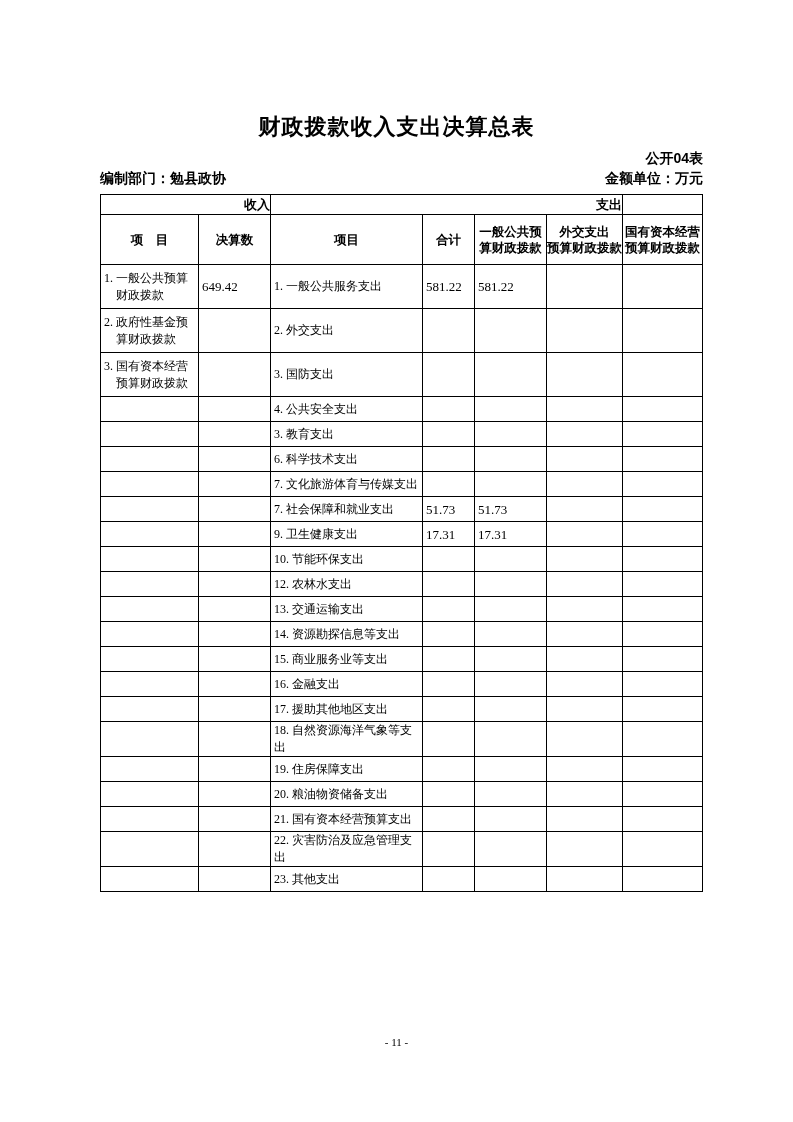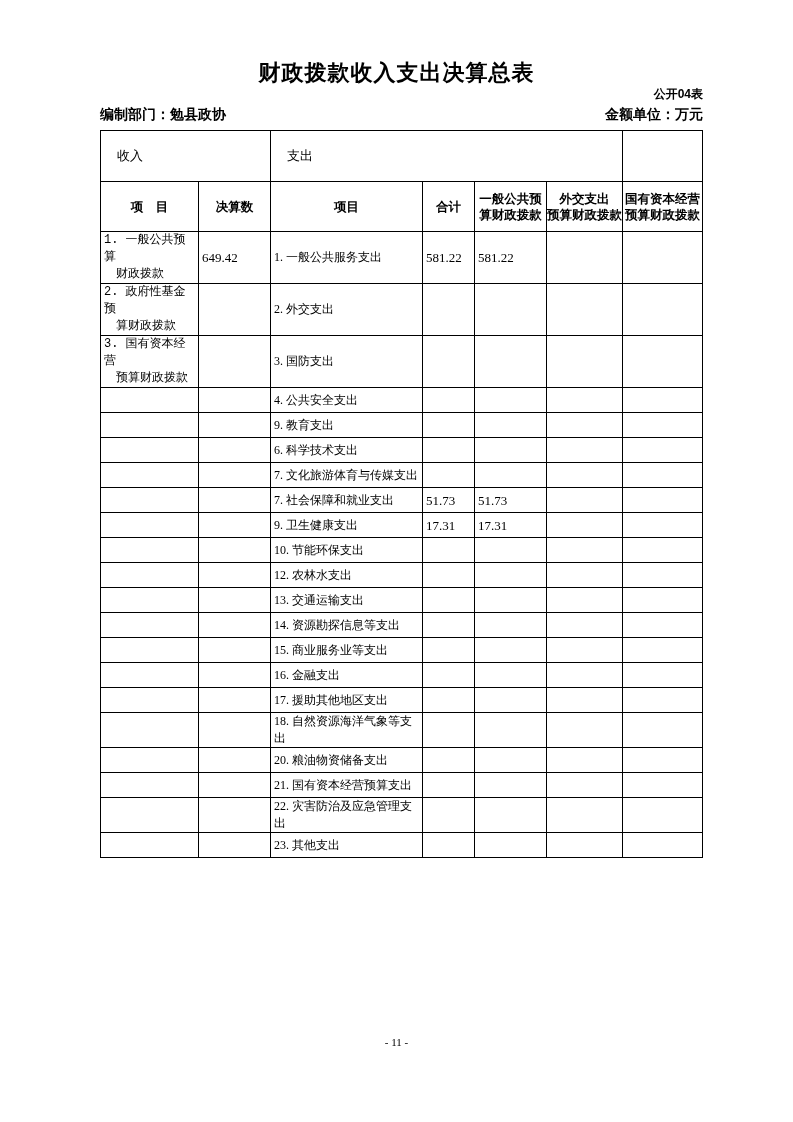--- a/index.html
+++ b/index.html
@@ -4,62 +4,62 @@
 <style>
   * { box-sizing: border-box; }
   html, body { margin: 0; padding: 0; }
   body {
     width: 793px; height: 1122px;
     background: #ffffff; color: #000;
     font-family: "Liberation Serif", serif;
   }
   .page { position: relative; width: 793px; height: 1122px; overflow: hidden; }
   .title {
-    margin: 0; padding-top: 60px;
+    margin: 0; padding-top: 114px;
     text-align: center;
     font-family: "Liberation Sans", sans-serif;
     font-size: 22px; font-weight: bold; letter-spacing: 1px;
     line-height: 26px;
   }
   .content { margin-left: 100px; width: 603px; }
   .table-code {
-    text-align: right;
-    font-family: "Liberation Sans", sans-serif;
-    font-size: 12px; font-weight: bold; line-height: 16px;
+    margin-top: 10px; text-align: right;
+    font-family: "Liberation Sans", sans-serif;
+    font-size: 14px; font-weight: bold; line-height: 16px;
   }
   .meta-line {
     margin-top: 4px; margin-bottom: 8px;
     display: flex; justify-content: space-between;
     font-family: "Liberation Sans", sans-serif;
     font-size: 14px; font-weight: bold; line-height: 16px;
   }
   table.fiscal {
     width: 602px; border-collapse: collapse; table-layout: fixed;
   }
   table.fiscal th, table.fiscal td {
     border: 1px solid #000; overflow: hidden;
   }
   tr.group-row th {
-    height: 20px; font-size: 13px; font-weight: normal;
-    font-family: "Liberation Sans", sans-serif;
-    text-align: left; vertical-align: middle; padding: 16px;
+    height: 20px; font-size: 13px; font-weight: bold;
+    font-family: "Liberation Sans", sans-serif;
+    text-align: right; vertical-align: middle; padding: 0;
   }
   tr.col-row th {
     height: 50px; font-size: 12.5px; font-weight: bold;
     font-family: "Liberation Sans", sans-serif;
     text-align: center; vertical-align: middle;
     white-space: pre-line; line-height: 16px; padding: 0;
   }
   tbody tr { height: 25px; }
   tbody tr.tall { height: 44px; }
   tbody td {
     font-size: 12px; vertical-align: middle;
     padding: 0 1px 0 3px; line-height: 17px;
   }
-  td.income-cell { white-space: pre-line; font-family: Liberation Mono, monospace; }
+  td.income-cell { white-space: pre-line; }
   td.num-cell { font-size: 13px; font-family: "Liberation Serif", serif; }
   .page-number {
     position: absolute; top: 1036px; left: 0; width: 100%;
     text-align: center; font-size: 11px;
     font-family: Liberation Serif, serif;
   }
 </style>
 </head>
 <body>
 
@@ -139,21 +139,21 @@
             <td class="num-cell"></td>
             <td class="exp-cell">4. 公共安全支出</td>
             <td class="num-cell"></td>
             <td class="num-cell"></td>
             <td class="num-cell"></td>
             <td class="num-cell"></td>
           </tr>
           <tr>
             <td class="income-cell"></td>
             <td class="num-cell"></td>
-            <td class="exp-cell">9. 教育支出</td>
+            <td class="exp-cell">3. 教育支出</td>
             <td class="num-cell"></td>
             <td class="num-cell"></td>
             <td class="num-cell"></td>
             <td class="num-cell"></td>
           </tr>
           <tr>
             <td class="income-cell"></td>
             <td class="num-cell"></td>
             <td class="exp-cell">6. 科学技术支出</td>
             <td class="num-cell"></td>
@@ -256,20 +256,29 @@
             <td class="num-cell"></td>
             <td class="exp-cell">18. 自然资源海洋气象等支出</td>
             <td class="num-cell"></td>
             <td class="num-cell"></td>
             <td class="num-cell"></td>
             <td class="num-cell"></td>
           </tr>
           <tr>
             <td class="income-cell"></td>
             <td class="num-cell"></td>
+            <td class="exp-cell">19. 住房保障支出</td>
+            <td class="num-cell"></td>
+            <td class="num-cell"></td>
+            <td class="num-cell"></td>
+            <td class="num-cell"></td>
+          </tr>
+          <tr>
+            <td class="income-cell"></td>
+            <td class="num-cell"></td>
             <td class="exp-cell">20. 粮油物资储备支出</td>
             <td class="num-cell"></td>
             <td class="num-cell"></td>
             <td class="num-cell"></td>
             <td class="num-cell"></td>
           </tr>
           <tr>
             <td class="income-cell"></td>
             <td class="num-cell"></td>
             <td class="exp-cell">21. 国有资本经营预算支出</td>

